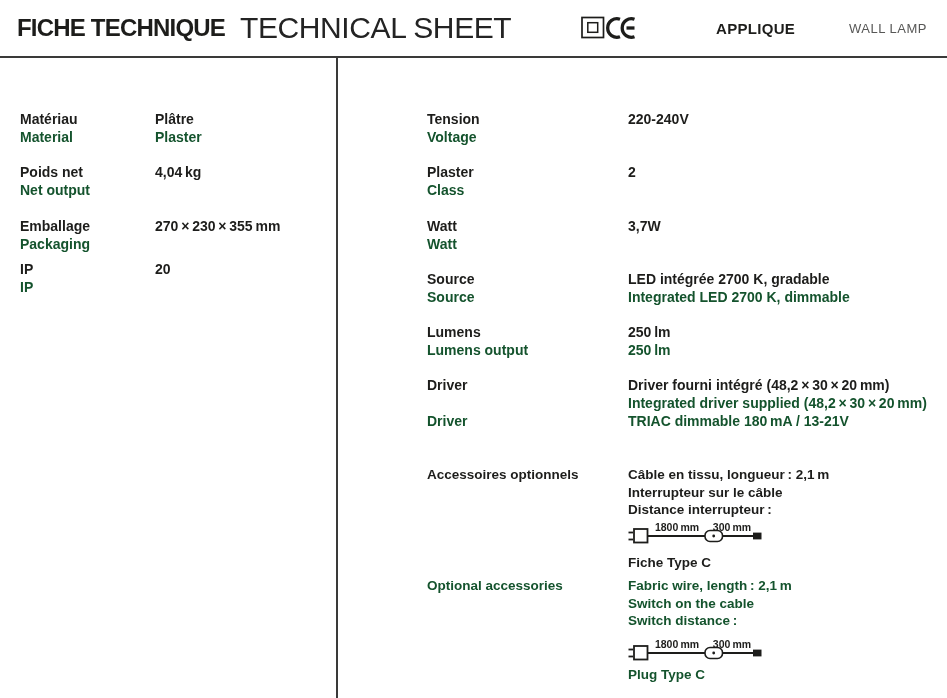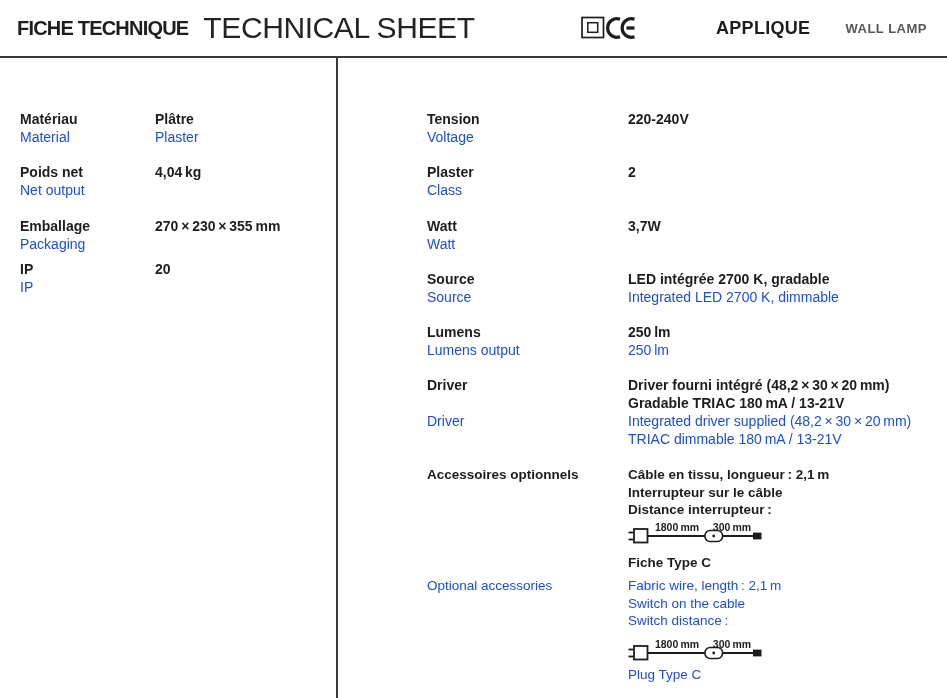--- a/index.html
+++ b/index.html
@@ -4,33 +4,33 @@
 <style>
   html,body { margin:0; padding:0; background:#ffffff; }
   .page {
     position:relative; width:947px; height:698px; background:#ffffff;
     font-family:"Liberation Sans","DejaVu Sans",sans-serif; color:#1d1d1b;
     overflow:hidden;
   }
   
   .header { position:absolute; left:0; top:0; width:947px; height:56px; border-bottom:2px solid #3a3a39; background:#fff; }
   .titles { position:absolute; left:17px; top:0; height:56px; display:flex; align-items:center; white-space:nowrap; }
-  .title-fr { font-size:20px; font-weight:700; letter-spacing:-0.8px; }
+  .title-fr { font-size:24px; font-weight:700; letter-spacing:-0.8px; }
   .title-en { font-size:30px; font-weight:400; letter-spacing:-0.4px; margin-left:15px; color:#232323; }
   .cert-icons { position:absolute; left:581px; top:0; height:56px; display:flex; align-items:center; }
-  .product-fr { position:absolute; left:716px; top:0; height:56px; display:flex; align-items:center; font-size:18px; font-weight:700; letter-spacing:0.3px; }
-  .product-en { position:absolute; right:20px; top:0; height:56px; display:flex; align-items:center; font-size:13px; color:#575756; letter-spacing:0.5px;font-weight:bold; }
+  .product-fr { position:absolute; left:716px; top:0; height:56px; display:flex; align-items:center; font-size:15px; font-weight:700; letter-spacing:0.3px; }
+  .product-en { position:absolute; right:20px; top:0; height:56px; display:flex; align-items:center; font-size:13px; color:#575756; letter-spacing:0.5px; }
   
   .vdivider { position:absolute; left:336px; top:57px; width:2px; height:641px; background:#3a3a39; }
   
   .spec { position:absolute; display:grid; font-size:14px; line-height:18px; }
   .spec.colL { left:20px;  width:305px; grid-template-columns:135px auto; }
   .spec.colR { left:427px; width:505px; grid-template-columns:201px auto; }
   .b { font-weight:700; color:#1d1d1b; }
-  .g { font-weight:400; color:#1d4ed8; }
+  .g { font-weight:700; color:#14532d; }
   .offset1 { margin-top:18px; }
   
   .acc { position:absolute; font-size:13.5px; line-height:17.5px; white-space:nowrap; }
   .diagram { position:absolute; width:134px; height:26px; }
   .dim { font-size:10.5px; font-weight:700; fill:#1d1d1b; font-family:"Liberation Sans","DejaVu Sans",sans-serif; }
 </style>
 </head>
 <body>
 
 <div class="page">
@@ -154,21 +154,20 @@
     </div>
   </div>
 
   <div class="spec colR" style="top:376px">
     <div>
       <div class="b">Driver</div>
       <div class="g offset1">Driver</div>
     </div>
     <div>
       <div class="b">Driver fourni intégré (48,2 × 30 × 20 mm)</div>
-      <div class="b">Gradable TRIAC 180 mA / 13-21V</div>
       <div class="g">Integrated driver supplied (48,2 × 30 × 20 mm)</div>
       <div class="g">TRIAC dimmable 180 mA / 13-21V</div>
     </div>
   </div>
 
   <div class="acc b" style="left:427px; top:466px">Accessoires optionnels</div>
 
   <div class="acc" style="left:628px; top:466px">
     <div class="b">Câble en tissu, longueur : 2,1 m</div>
     <div class="b">Interrupteur sur le câble</div>

